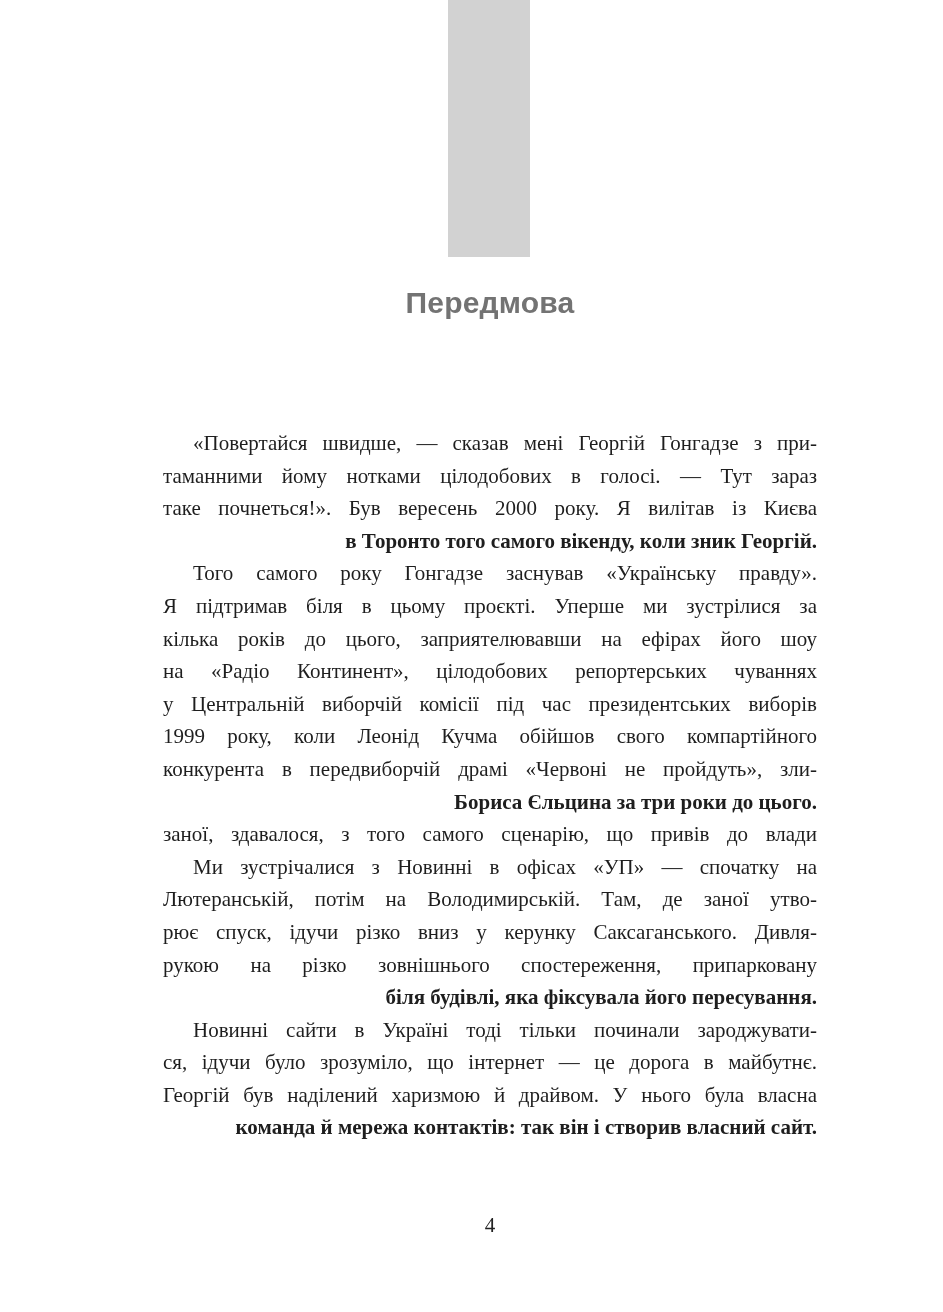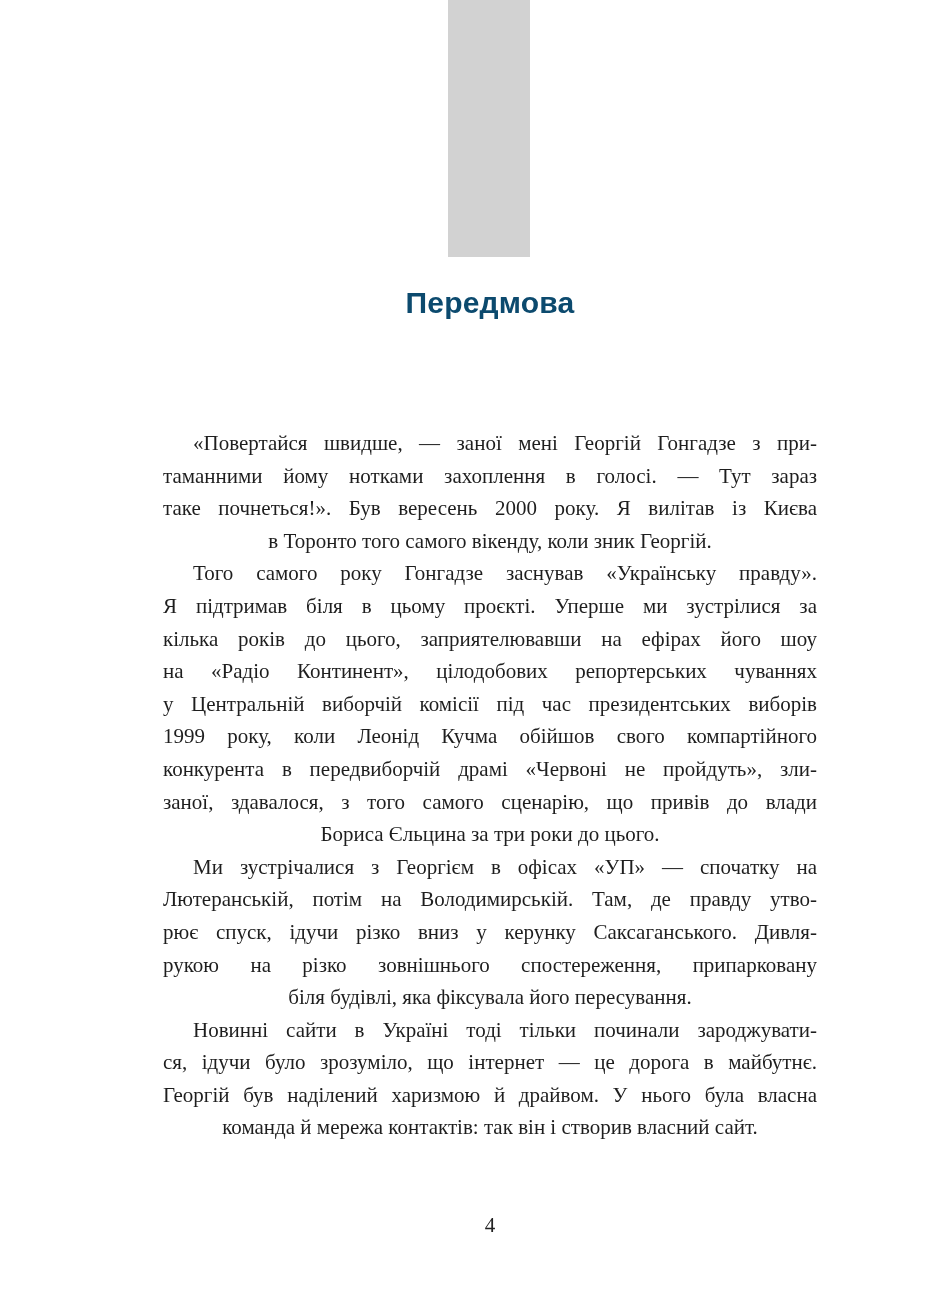--- a/index.html
+++ b/index.html
@@ -23,21 +23,21 @@
     position: absolute;
     left: 163px;
     top: 286px;
     width: 654px;
     margin: 0;
     text-align: center;
     font-family: "Liberation Sans", sans-serif;
     font-weight: 700;
     font-size: 30px;
     line-height: 34px;
-    color: #0c4a6e;
+    color: #737373;
     letter-spacing: 0.2px;
   }
   .text-block {
     position: absolute;
     left: 163px;
     top: 427px;
     width: 654px;
     font-family: "Liberation Serif", serif;
     font-size: 21px;
     color: #1e1e1e;
@@ -45,21 +45,21 @@
   .para { margin: 0; padding: 0; }
   .line {
     height: 32.6px;
     line-height: 32.6px;
   }
   .line.first { text-indent: 30px; }
   .line.j {
     text-align: justify;
     text-align-last: justify;
   }
-  .line.last { text-align: center; }
+  .line.last { text-align: right; font-weight: bold; }
   .folio {
     position: absolute;
     left: 163px;
     top: 1212px;
     width: 654px;
     text-align: center;
     font-family: "Liberation Serif", serif;
     font-size: 21px;
     line-height: 26px;
     color: #222222;
@@ -70,41 +70,41 @@
 
 <div class="page-root">
 
   <div class="bookmark" style="background: rgb(210, 210, 210);"></div>
 
   <h1 class="heading">Передмова</h1>
 
   <div class="text-block" style="color: rgb(30, 30, 30);">
 
     <div class="para">
-      <div class="line j first">«Повертайся швидше, — заної мені Георгій Гонгадзе з при-</div>
-      <div class="line j">таманними йому нотками захоплення в голосі. — Тут зараз</div>
+      <div class="line j first">«Повертайся швидше, — сказав мені Георгій Гонгадзе з при-</div>
+      <div class="line j">таманними йому нотками цілодобових в голосі. — Тут зараз</div>
       <div class="line j">таке почнеться!». Був вересень 2000 року. Я вилітав із Києва</div>
       <div class="line last">в Торонто того самого вікенду, коли зник Георгій.</div>
     </div>
 
     <div class="para">
       <div class="line j first">Того самого року Гонгадзе заснував «Українську правду».</div>
       <div class="line j">Я підтримав біля в цьому проєкті. Уперше ми зустрілися за</div>
       <div class="line j">кілька років до цього, заприятелювавши на ефірах його шоу</div>
       <div class="line j">на «Радіо Континент», цілодобових репортерських чуваннях</div>
       <div class="line j">у Центральній виборчій комісії під час президентських виборів</div>
       <div class="line j">1999 року, коли Леонід Кучма обійшов свого компартійного</div>
       <div class="line j">конкурента в передвиборчій драмі «Червоні не пройдуть», зли-</div>
+      <div class="line last">Бориса Єльцина за три роки до цього.</div>
       <div class="line j">заної, здавалося, з того самого сценарію, що привів до влади</div>
-      <div class="line last">Бориса Єльцина за три роки до цього.</div>
     </div>
 
     <div class="para">
-      <div class="line j first">Ми зустрічалися з Георгієм в офісах «УП» — спочатку на</div>
-      <div class="line j">Лютеранській, потім на Володимирській. Там, де правду утво-</div>
+      <div class="line j first">Ми зустрічалися з Новинні в офісах «УП» — спочатку на</div>
+      <div class="line j">Лютеранській, потім на Володимирській. Там, де заної утво-</div>
       <div class="line j">рює спуск, ідучи різко вниз у керунку Саксаганського. Дивля-</div>
       <div class="line j">рукою на різко зовнішнього спостереження, припарковану</div>
       <div class="line last">біля будівлі, яка фіксувала його пересування.</div>
     </div>
 
     <div class="para">
       <div class="line j first">Новинні сайти в Україні тоді тільки починали зароджувати-</div>
       <div class="line j">ся, ідучи було зрозуміло, що інтернет — це дорога в майбутнє.</div>
       <div class="line j">Георгій був наділений харизмою й драйвом. У нього була власна</div>
       <div class="line last">команда й мережа контактів: так він і створив власний сайт.</div>

